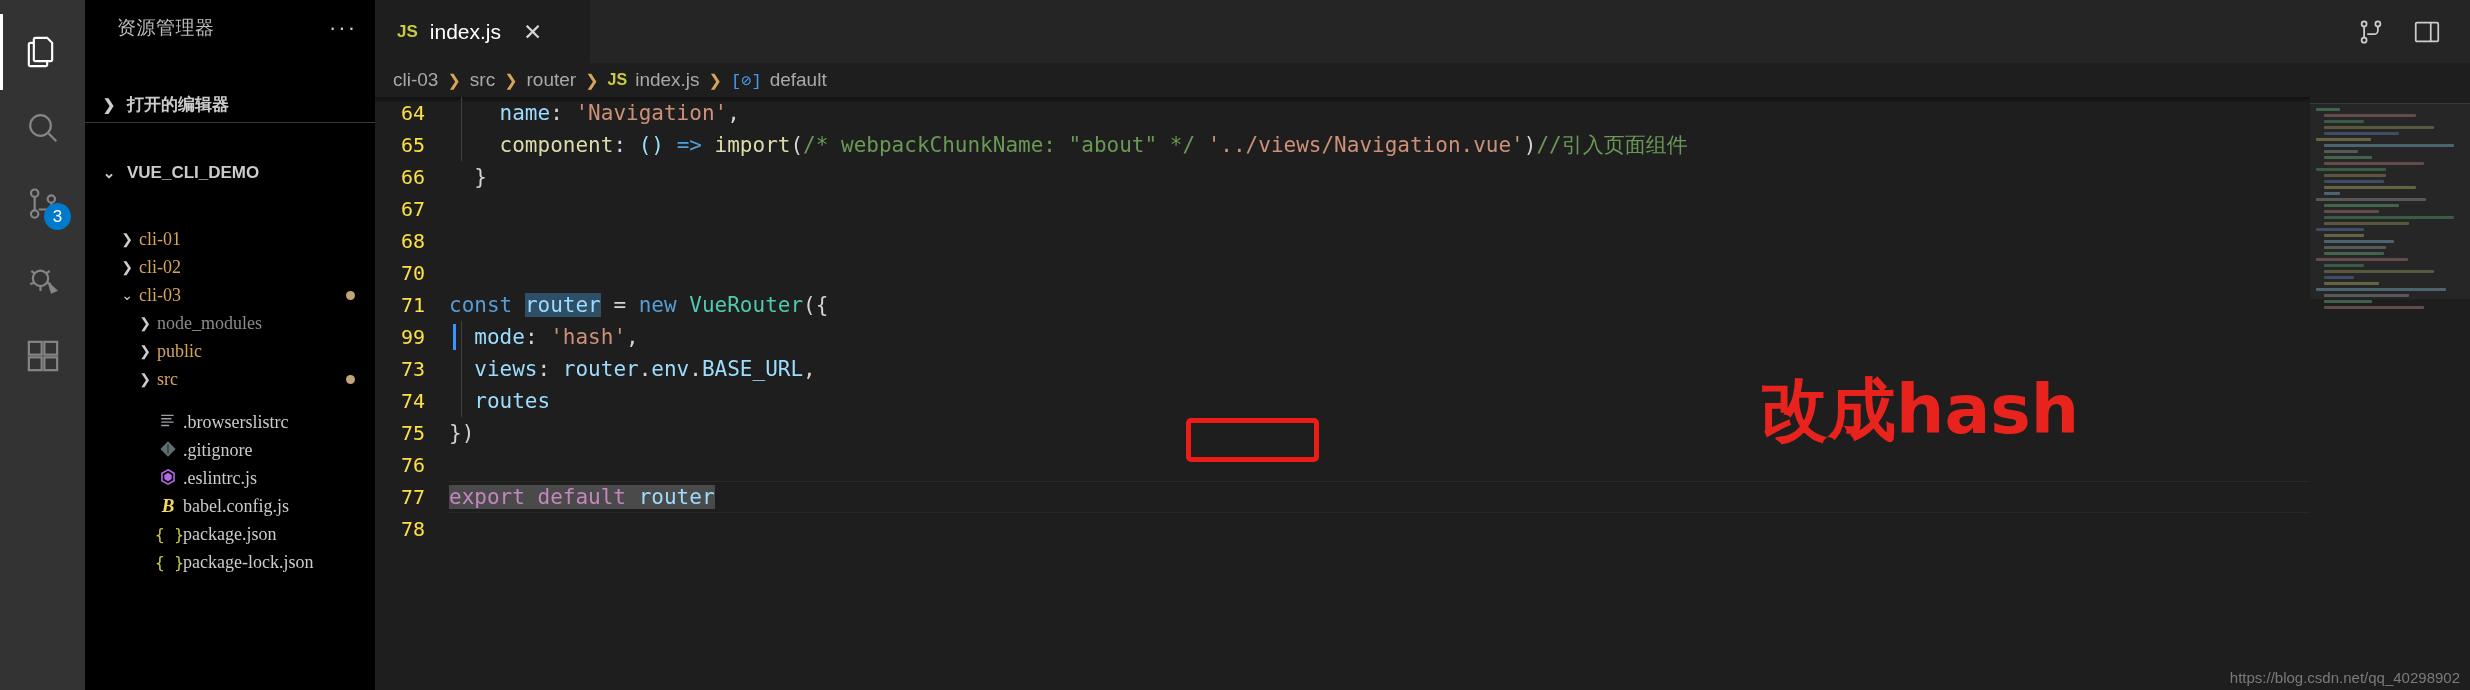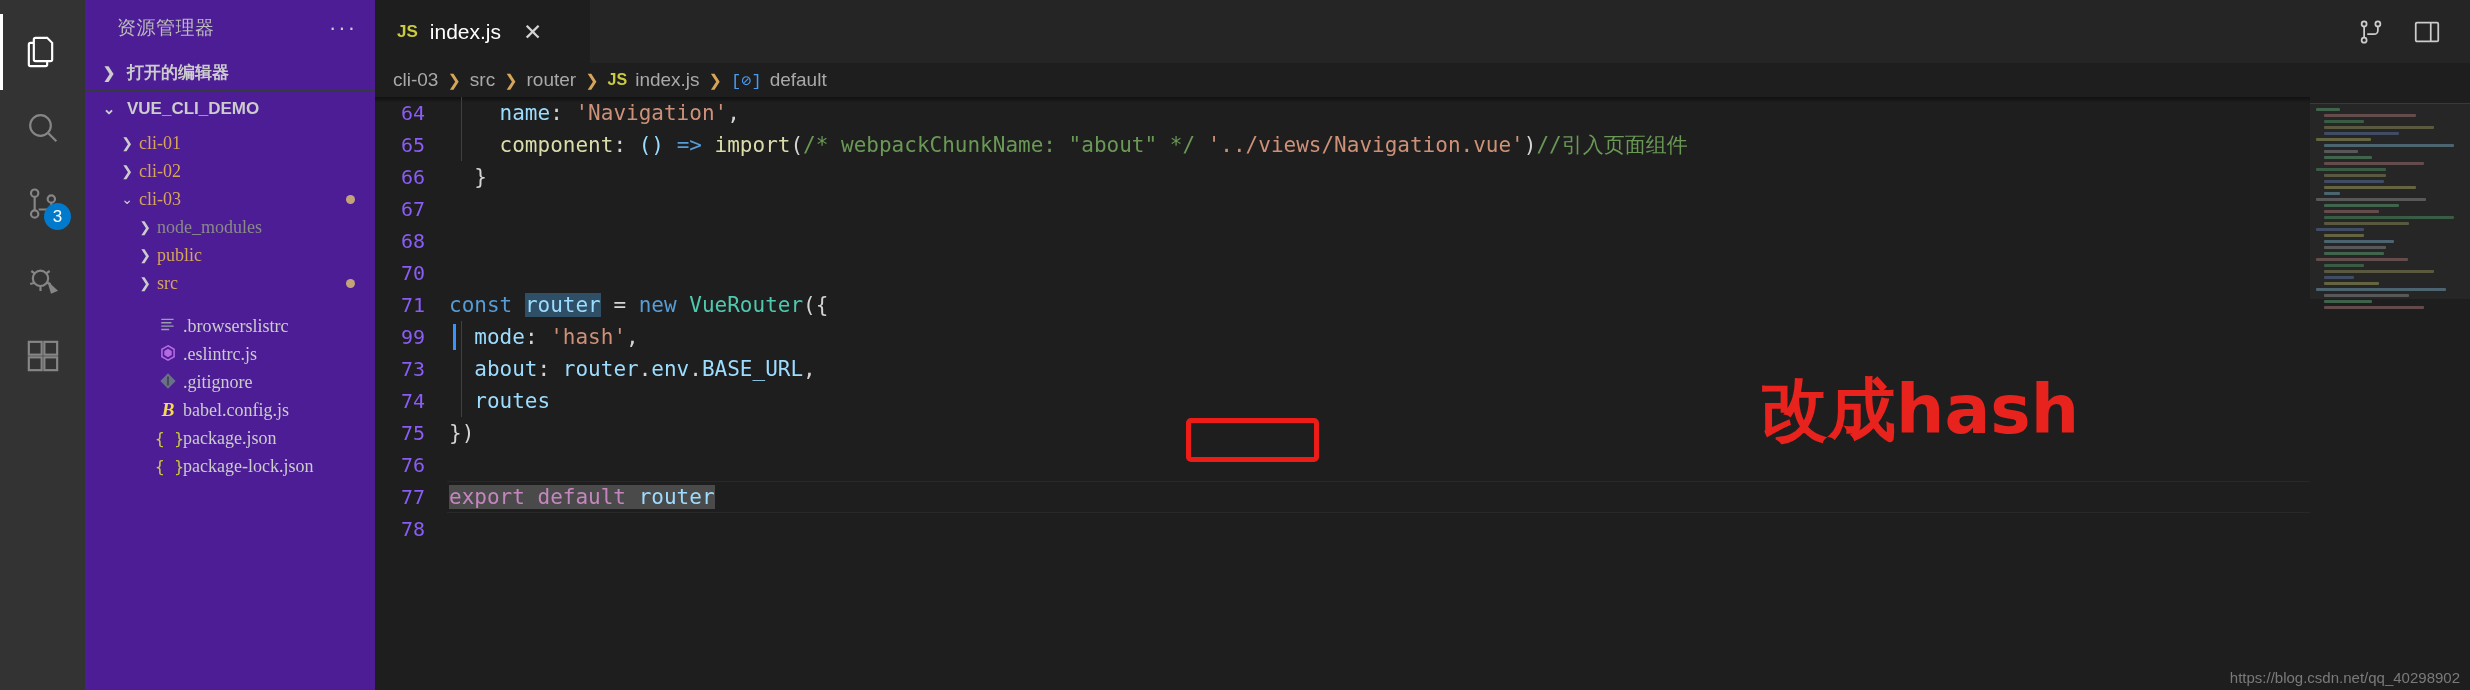--- a/index.html
+++ b/index.html
@@ -30,22 +30,22 @@
   .badge {
     position: absolute; right: 14px; bottom: 12px;
     background: #007acc; color: #fff;
     min-width: 27px; height: 27px; border-radius: 14px;
     font-size: 17px; line-height: 27px; text-align: center;
     font-family: "Liberation Sans", sans-serif;
   }
 
   
   .sidebar {
-    width: 290px; flex: 0 0 290px; background: #4c1d95;
-    display: flex; flex-direction: column;
+    width: 290px; flex: 0 0 290px; background: #000000;
+    display: flex; flex-direction: column; gap: 32px;
   }
   .sidebar-header {
     height: 55px; display: flex; align-items: center;
     padding: 0 18px 0 32px; justify-content: space-between;
   }
   .sidebar-title {
     color: #bbbbbb; font-size: 19px; letter-spacing: .5px;
     font-family: "Liberation Sans", sans-serif;
   }
   .sidebar-dots { color: #cccccc; font-size: 22px; letter-spacing: 2px; line-height: 10px; cursor: pointer; }
@@ -99,21 +99,21 @@
 
   .codewrap { flex: 1 1 auto; display: flex; position: relative; overflow: hidden; }
   .code {
     flex: 1 1 auto; position: relative;
     font-family: "DejaVu Sans Mono", monospace;
     font-size: 21px; line-height: 32px; overflow: hidden;
   }
   .cline { display: flex; height: 32px; align-items: center; white-space: pre; position: relative; }
   .gut {
     width: 72px; flex: 0 0 72px; text-align: right; padding-right: 22px;
-    color: #8b5cf6; font-size: 20px; font-family: "DejaVu Sans Mono", monospace;
+    color: #fde047; font-size: 20px; font-family: "DejaVu Sans Mono", monospace;
   }
   .ctext { position: relative; padding-left: 2px; }
   .indent-guide {
     position: absolute; left: 86px; top: 0; bottom: 0; width: 1px; background: #404040;
   }
   .cursor {
     position: absolute; left: 78px; top: 3px; width: 3px; height: 26px; background: #3794ff;
   }
 
   
@@ -258,33 +258,33 @@
         </div>
         <div class="row" style="padding-left: 50px; margin-top: 15px;">
           <span class="tw"></span>
           <span class="fi"><svg width="18" height="18" viewBox="0 0 16 16" stroke="#9aa0a6" stroke-width="1.3" fill="none">
               <path d="M2 3h11M2 6h9M2 9h11M2 12h7"></path>
             </svg></span>
           <span class="lbl">.browserslistrc</span>
         </div>
         <div class="row" style="padding-left: 50px;">
           <span class="tw"></span>
+          <span class="fi"><svg width="18" height="18" viewBox="0 0 16 16" fill="#6d8086">
+              <path d="M8 1.2L14.8 8 8 14.8 1.2 8z" opacity="0.85"></path>
+              <path d="M8 4v8" stroke="#2b2b2b" stroke-width="1"></path>
+            </svg></span>
+          <span class="lbl">.gitignore</span>
+        </div>
+        <div class="row" style="padding-left: 50px;">
+          <span class="tw"></span>
           <span class="fi"><svg width="18" height="18" viewBox="0 0 16 16" fill="none" stroke="#b36ae2" stroke-width="1.4">
               <path d="M8 1.6l5.4 3.1v6.6L8 14.4 2.6 11.3V4.7z"></path>
               <path d="M8 5.1l2.6 1.5v2.8L8 10.9 5.4 9.4V6.6z" fill="#b36ae2"></path>
             </svg></span>
           <span class="lbl">.eslintrc.js</span>
-        </div>
-        <div class="row" style="padding-left: 50px;">
-          <span class="tw"></span>
-          <span class="fi"><svg width="18" height="18" viewBox="0 0 16 16" fill="#6d8086">
-              <path d="M8 1.2L14.8 8 8 14.8 1.2 8z" opacity="0.85"></path>
-              <path d="M8 4v8" stroke="#2b2b2b" stroke-width="1"></path>
-            </svg></span>
-          <span class="lbl">.gitignore</span>
         </div>
         <div class="row" style="padding-left: 50px;">
           <span class="tw"></span>
           <span class="fi"><span style="color:#f5da55;font-style:italic;font-weight:bold;font-family:'Liberation Serif',serif;font-size:19px">B</span></span>
           <span class="lbl">babel.config.js</span>
         </div>
         <div class="row" style="padding-left: 50px;">
           <span class="tw"></span>
           <span class="fi"><span style="color:#cbcb41;font-family:'DejaVu Sans Mono',monospace;font-size:16px">{ }</span></span>
           <span class="lbl">package.json</span>
@@ -351,21 +351,21 @@
       <div class="scroll-shadow"></div>
       <div class="code" id="code">
           <div class="cline"><div class="gut">64</div><div class="ctext"><span class="t-plain">    </span><span class="t-var">name</span><span class="t-plain">: </span><span class="t-str">'Navigation'</span><span class="t-plain">,</span></div><div class="indent-guide"></div></div>
           <div class="cline"><div class="gut">65</div><div class="ctext"><span class="t-plain">    </span><span class="t-fn">component</span><span class="t-plain">: </span><span class="t-var">()</span><span class="t-plain"> </span><span class="t-key">=&gt;</span><span class="t-plain"> </span><span class="t-fn">import</span><span class="t-plain">(</span><span class="t-com">/* webpackChunkName: "about" */</span><span class="t-plain"> </span><span class="t-str">'../views/Navigation.vue'</span><span class="t-plain">)</span><span class="t-com">//引入页面组件</span></div><div class="indent-guide"></div></div>
           <div class="cline"><div class="gut">66</div><div class="ctext"><span class="t-plain">  }</span></div></div>
           <div class="cline"><div class="gut">67</div><div class="ctext"></div></div>
           <div class="cline"><div class="gut">68</div><div class="ctext"></div></div>
           <div class="cline"><div class="gut">70</div><div class="ctext"></div></div>
           <div class="cline"><div class="gut">71</div><div class="ctext"><span class="t-key">const</span><span class="t-plain"> </span><span class="t-var hl-word">router</span><span class="t-plain"> </span><span class="t-op">=</span><span class="t-plain"> </span><span class="t-key">new</span><span class="t-plain"> </span><span class="t-cls">VueRouter</span><span class="t-plain">({</span></div></div>
           <div class="cline"><div class="gut">99</div><div class="ctext"><span class="t-plain">  </span><span class="t-var">mode</span><span class="t-plain">: </span><span class="t-str">'hash'</span><span class="t-plain">,</span></div><div class="indent-guide"></div><div class="cursor"></div></div>
-          <div class="cline"><div class="gut">73</div><div class="ctext"><span class="t-plain">  </span><span class="t-var">about</span><span class="t-plain">: </span><span class="t-var">router</span><span class="t-plain">.</span><span class="t-var">env</span><span class="t-plain">.</span><span class="t-var">BASE_URL</span><span class="t-plain">,</span></div><div class="indent-guide"></div></div>
+          <div class="cline"><div class="gut">73</div><div class="ctext"><span class="t-plain">  </span><span class="t-var">views</span><span class="t-plain">: </span><span class="t-var">router</span><span class="t-plain">.</span><span class="t-var">env</span><span class="t-plain">.</span><span class="t-var">BASE_URL</span><span class="t-plain">,</span></div><div class="indent-guide"></div></div>
           <div class="cline"><div class="gut">74</div><div class="ctext"><span class="t-plain">  </span><span class="t-var">routes</span></div><div class="indent-guide"></div></div>
           <div class="cline"><div class="gut">75</div><div class="ctext"><span class="t-plain">})</span></div></div>
           <div class="cline"><div class="gut">76</div><div class="ctext"></div></div>
           <div class="cline"><div class="gut">77</div><div class="ctext"><span class="t-kw2 hl-sel">export</span><span class="t-plain hl-sel"> </span><span class="t-kw2 hl-sel">default</span><span class="t-plain hl-sel"> </span><span class="t-var hl-sel">router</span></div><div class="current-line-border"></div></div>
           <div class="cline"><div class="gut">78</div><div class="ctext"></div></div>
         </div>
       <div class="minimap" id="minimap">
         <div class="mm-slider"></div>
       <div class="mm-line" style="width: 24px; background: rgb(74, 122, 90); opacity: 0.75; margin-left: 6px;"></div>
           <div class="mm-line" style="width: 92px; background: rgb(122, 90, 90); opacity: 0.75; margin-left: 14px;"></div>

